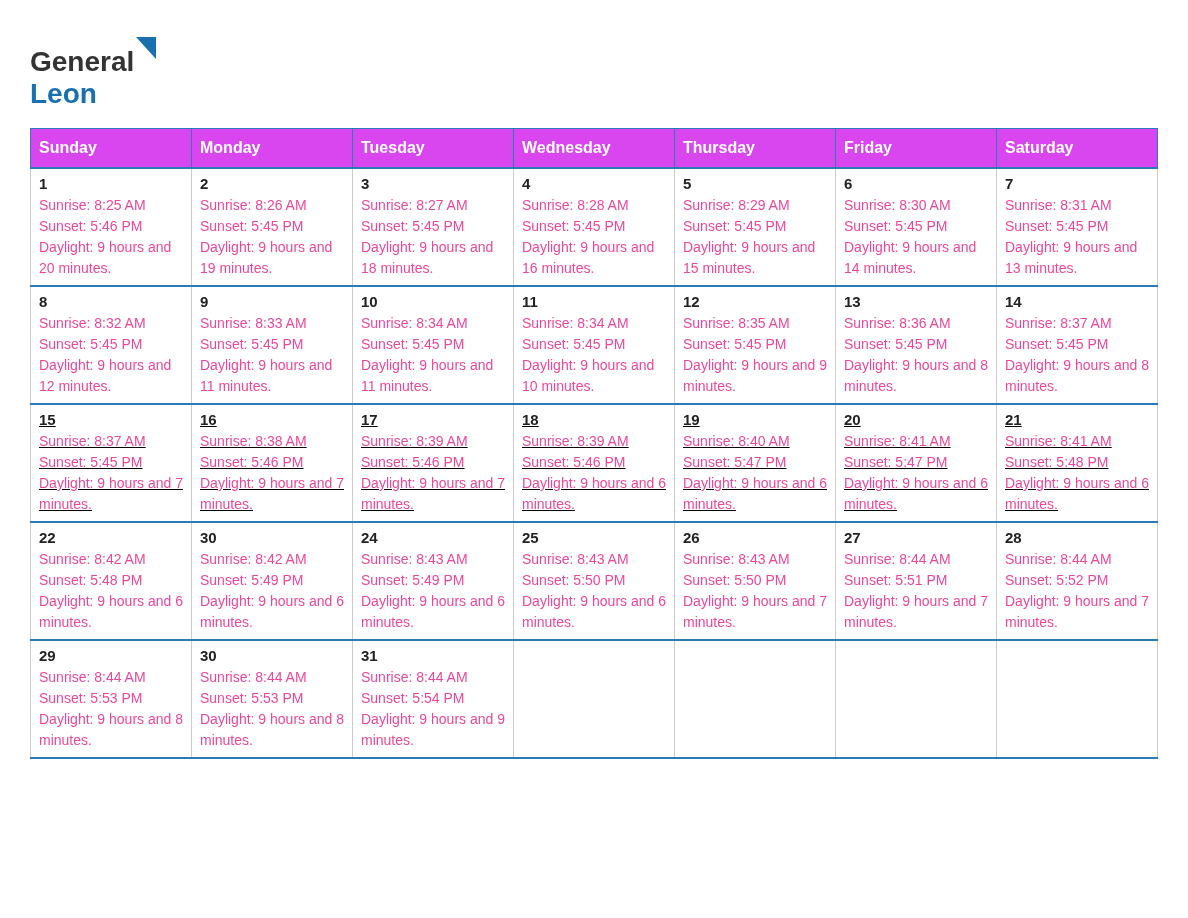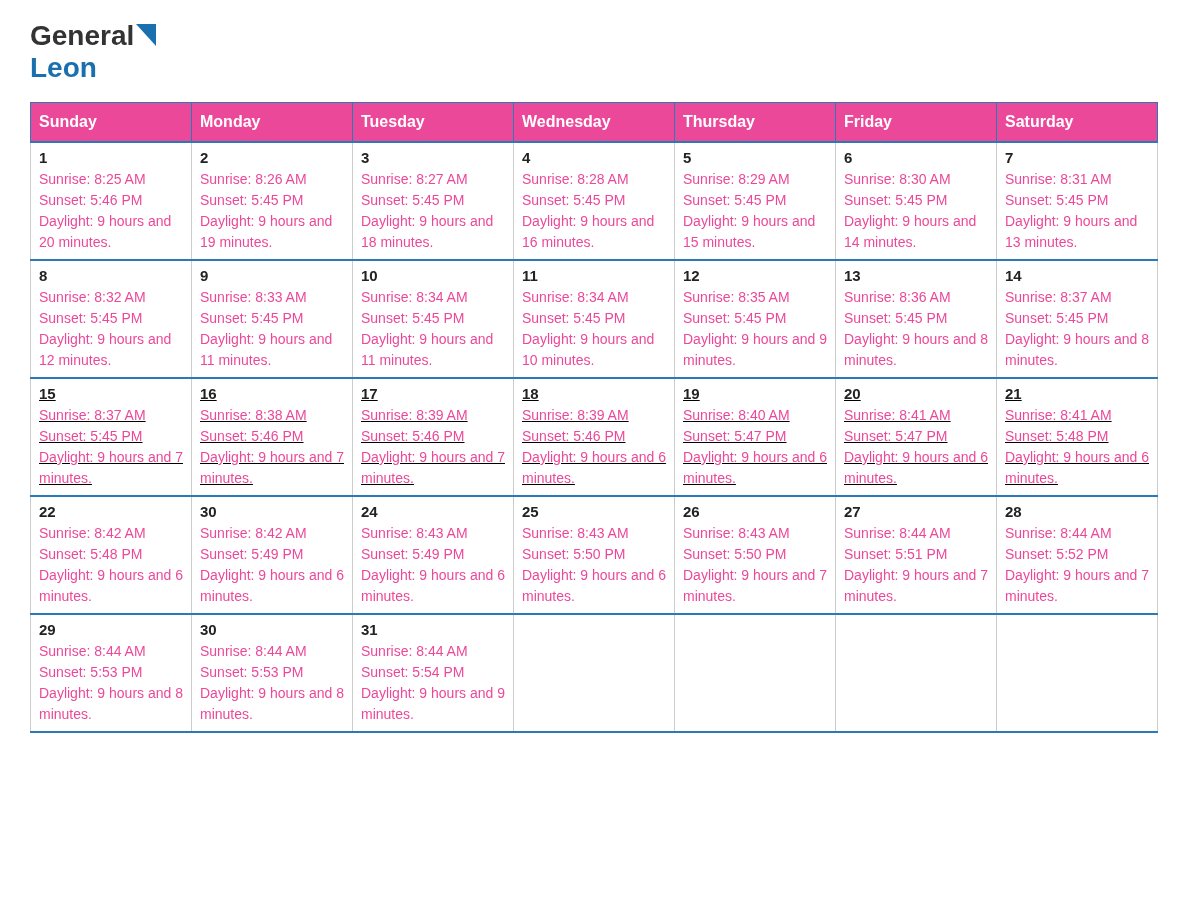--- a/index.html
+++ b/index.html
@@ -18,20 +18,21 @@
     }
     .logo {
       display: flex;
       flex-direction: column;
       align-items: flex-start;
     }
     .logo-general {
       font-size: 28px;
       font-weight: bold;
       color: #333;
+      margin-top: 26px;
     }
     .logo-blue {
       font-size: 28px;
       font-weight: bold;
       color: #1a6faf;
     }
     .logo-row {
       display: flex;
       align-items: center;
       gap: 0;
@@ -48,21 +49,21 @@
     .location-title {
       font-size: 20px;
       color: #444;
       margin-top: 4px;
     }
     .calendar {
       width: 100%;
       border-collapse: collapse;
     }
     .calendar th {
-      background: #ec4899;
+      background: #d946ef;
       color: #fff;
       font-size: 16px;
       font-weight: bold;
       padding: 10px 8px;
       text-align: left;
       border: 1px solid #2a7ab8;
     }
     .calendar td {
       vertical-align: top;
       padding: 6px 8px;

